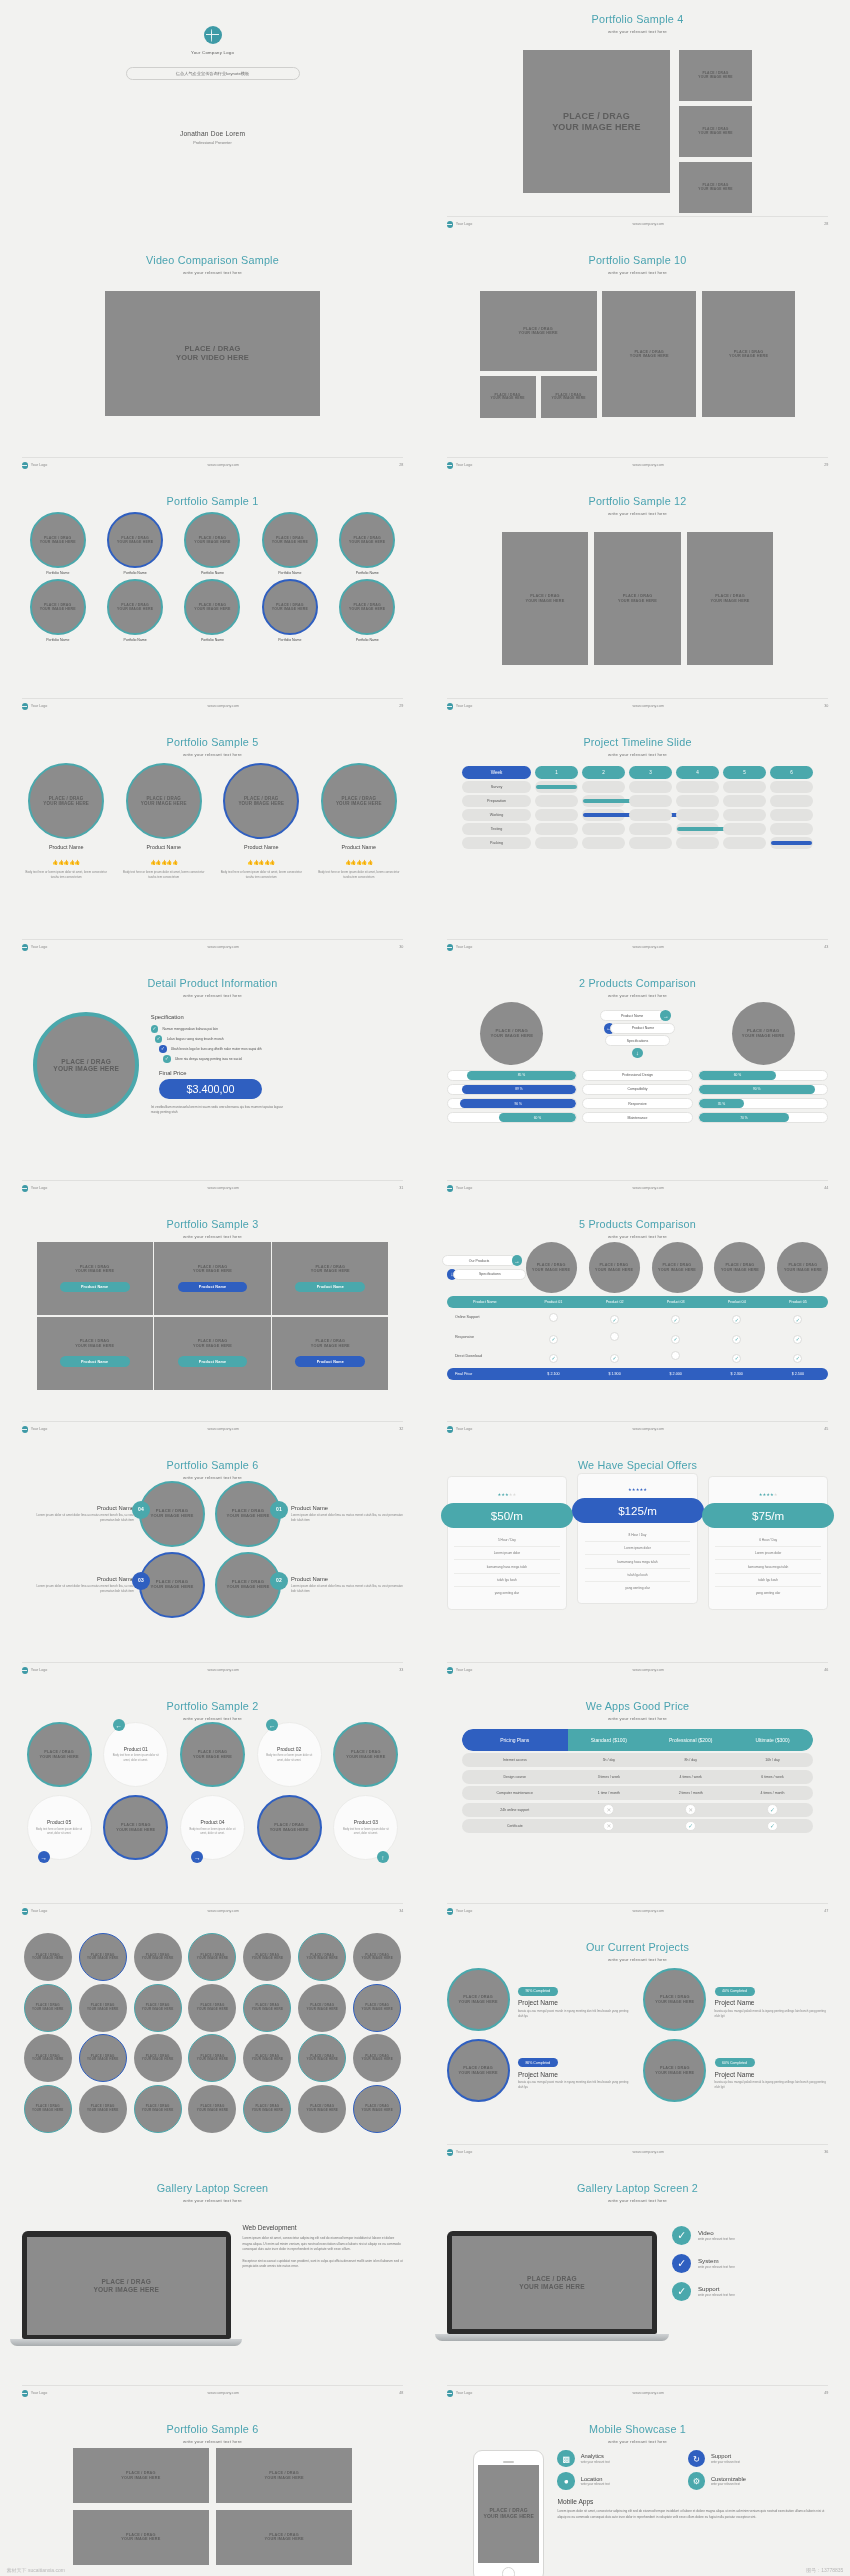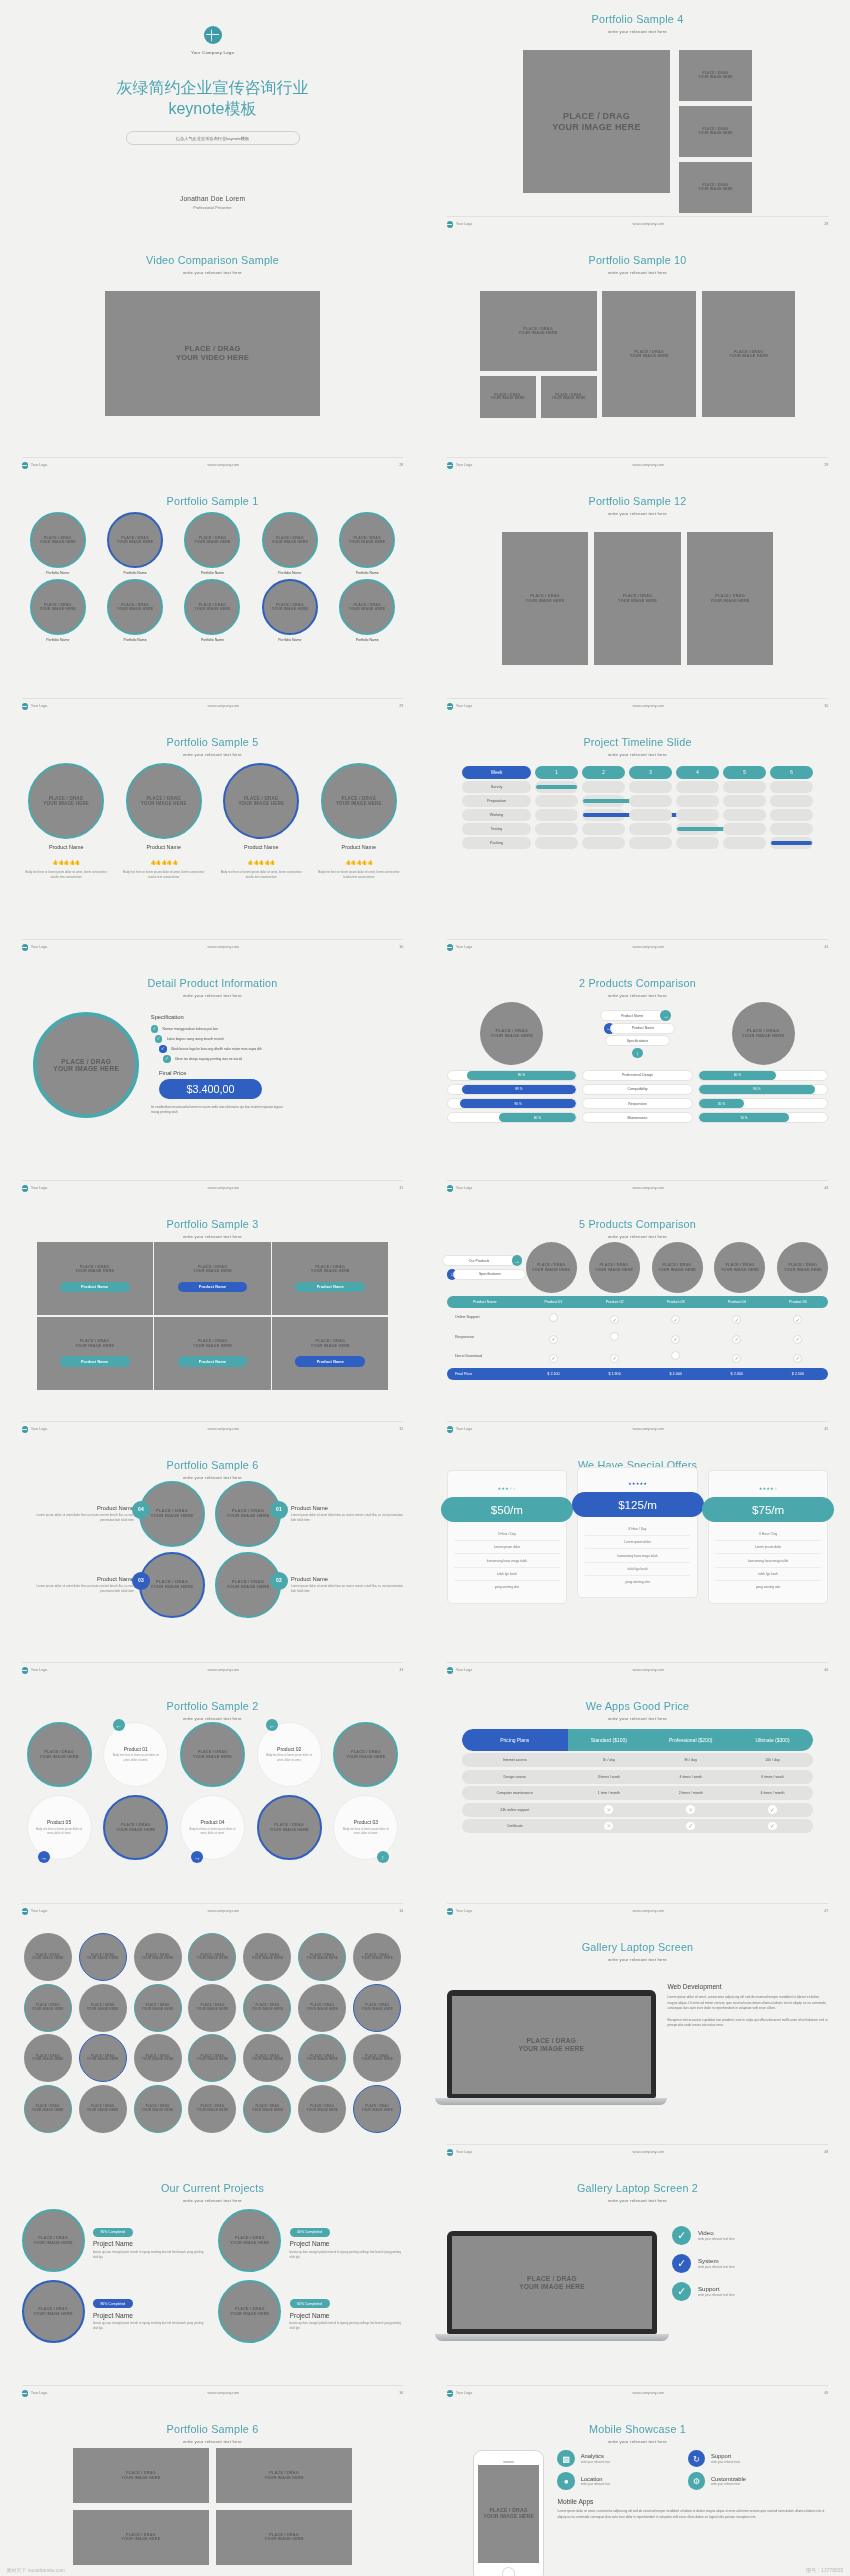--- a/index.html
+++ b/index.html
@@ -71,24 +71,20 @@
   .body-area { position:absolute; left:21.6px; right:21.6px; top:37px; bottom:28px; }
 </style>
 </head>
 <body>
 
 <div class="sheet">
 
   <div class="slide cover">
     <div class="cover-logo"></div>
     <div class="cover-logo-cap">Your Company Logo</div>
-    <div class="cover-title">
-      <div>灰绿简约企业宣传咨询行业</div>
-      <div>keynote模板</div>
-    </div>
     <div class="cover-chip">仁合人气企业宣传咨询行业keynote模板</div>
     <div class="cover-name">Jonathan Doe Lorem</div>
     <div class="cover-role">Professional Presenter</div>
   </div>
 
   <div class="slide">
     <div class="s-title">Portfolio Sample 4</div>
     <div class="s-sub">write your relevant text here</div>
     <div class="body-area row" style="gap:8.3px;align-items:stretch;padding:13.3px 76px 0 76px;">
       <div class="ph lg" style="flex:2;height:143px;">
@@ -677,21 +673,21 @@
           <span>Your Logo</span>
         </div>
       <span>www.company.com</span>
       <span>33</span>
     </div>
   </div>
 
   <div class="slide">
     <div class="s-title">We Have Special Offers</div>
     <div class="s-sub">write your relevant text here</div>
-    <div class="body-area row" id="offers-area" style="top:24px;gap:10px;align-items:flex-start;justify-content:center;">
+    <div class="body-area row" id="offers-area" style="top:30px;gap:10px;align-items:flex-start;justify-content:center;">
         <div style="flex:1;background:#fafafa;border:0.8px solid #e6e6e4;border-radius:4.2px;padding:6.6px 6.6px 10px;text-align:center;">
       <div><span style="color:#4aa8ac;font-size:4.2px;">★</span><span style="color:#4aa8ac;font-size:4.2px;">★</span><span style="color:#4aa8ac;font-size:4.2px;">★</span><span style="color:#dcdcda;font-size:4.2px;">★</span><span style="color:#dcdcda;font-size:4.2px;">★</span></div>
       <div class="pill" style="background:#4aa8ac;color:#fff;height:25px;display:flex;align-items:center;justify-content:center;font-size:11.6px;margin:4.2px -13.3px 5.8px;">
         <span>$50/m</span>
           </div>
       <div style="font-size:3.2px;color:#777;padding:4.2px 0;">5 Hour / Day</div>
           <div style="font-size:3.2px;color:#777;padding:4.2px 0;border-top:0.8px solid #ececea;">Lorem ipsum dolor</div>
           <div style="font-size:3.2px;color:#777;padding:4.2px 0;border-top:0.8px solid #ececea;">kamumang hasa mega tulah</div>
           <div style="font-size:3.2px;color:#777;padding:4.2px 0;border-top:0.8px solid #ececea;">tulah lgu kouh</div>
           <div style="font-size:3.2px;color:#777;padding:4.2px 0;border-top:0.8px solid #ececea;">yang oenting olar</div>
@@ -922,20 +918,77 @@
             <div><span>PLACE / DRAG</span><br><span>YOUR IMAGE HERE</span></div>
           </div>
           <div class="ph circ" style="width:48px;height:48px;margin:0 auto;font-size:3px;border:1.7px solid #2f5fc0;">
             <div><span>PLACE / DRAG</span><br><span>YOUR IMAGE HERE</span></div>
           </div>
         </div>
       </div>
   </div>
 
   <div class="slide">
+    <div class="s-title">Our Current Projects</div>
+    <div class="s-sub">write your relevant text here</div>
+    <div class="body-area" id="projects-area" style="top:40px;">
+        <div style="display:grid;grid-template-columns:1fr 1fr;gap:8.3px 11.6px;">
+          <div style="display:flex;gap:8.3px;align-items:center;">
+      <div class="ph circ" style="width:63px;height:63px;flex:none;font-size:3.8px;border:2.5px solid #4aa8ac;box-shadow:0 0 0 1.7px #f2f2f0;">
+              <div><span>PLACE / DRAG</span><br><span>YOUR IMAGE HERE</span></div>
+            </div>
+      <div style="flex:1;">
+        <div class="pill" style="display:inline-block;background:#4aa8ac;color:#fff;font-size:3.5px;padding:2.5px 7.5px;">90% Completed</div>
+        <div style="font-size:6.6px;color:#444;margin:3.3px 0 2.5px;">Project Name</div>
+        <div style="font-size:2.9px;color:#888;line-height:1.7;">barata aju zau mengal pasei murah in nyang meeting dan trik lma bawah yang penting olah lya</div>
+      </div>
+          </div>
+          <div style="display:flex;gap:8.3px;align-items:center;">
+      <div class="ph circ" style="width:63px;height:63px;flex:none;font-size:3.8px;border:2.5px solid #4aa8ac;box-shadow:0 0 0 1.7px #f2f2f0;">
+              <div><span>PLACE / DRAG</span><br><span>YOUR IMAGE HERE</span></div>
+            </div>
+      <div style="flex:1;">
+        <div class="pill" style="display:inline-block;background:#4aa8ac;color:#fff;font-size:3.5px;padding:2.5px 7.5px;">40% Completed</div>
+        <div style="font-size:6.6px;color:#444;margin:3.3px 0 2.5px;">Project Name</div>
+        <div style="font-size:2.9px;color:#888;line-height:1.7;">barata aju bau mangal pakali menuk la isyang penting anlbsgc lain bonch yang penting eluh lgit</div>
+      </div>
+          </div>
+          <div style="display:flex;gap:8.3px;align-items:center;">
+      <div class="ph circ" style="width:63px;height:63px;flex:none;font-size:3.8px;border:2.5px solid #2f5fc0;box-shadow:0 0 0 1.7px #f2f2f0;">
+              <div><span>PLACE / DRAG</span><br><span>YOUR IMAGE HERE</span></div>
+            </div>
+      <div style="flex:1;">
+        <div class="pill" style="display:inline-block;background:#2f5fc0;color:#fff;font-size:3.5px;padding:2.5px 7.5px;">86% Completed</div>
+        <div style="font-size:6.6px;color:#444;margin:3.3px 0 2.5px;">Project Name</div>
+        <div style="font-size:2.9px;color:#888;line-height:1.7;">barata aju zau mengal pasei murah in nyang meeting dan trik lma bawah yang penting olah lya</div>
+      </div>
+          </div>
+          <div style="display:flex;gap:8.3px;align-items:center;">
+      <div class="ph circ" style="width:63px;height:63px;flex:none;font-size:3.8px;border:2.5px solid #4aa8ac;box-shadow:0 0 0 1.7px #f2f2f0;">
+              <div><span>PLACE / DRAG</span><br><span>YOUR IMAGE HERE</span></div>
+            </div>
+      <div style="flex:1;">
+        <div class="pill" style="display:inline-block;background:#4aa8ac;color:#fff;font-size:3.5px;padding:2.5px 7.5px;">60% Completed</div>
+        <div style="font-size:6.6px;color:#444;margin:3.3px 0 2.5px;">Project Name</div>
+        <div style="font-size:2.9px;color:#888;line-height:1.7;">barata aju bau mangal pakali menuk la isyang penting anlbsgc lain bonch yang penting eluh lgit</div>
+      </div>
+          </div>
+        </div>
+      </div>
+    <div class="footer">
+      <div class="fl">
+          <span class="globe"></span>
+          <span>Your Logo</span>
+        </div>
+      <span>www.company.com</span>
+      <span>36</span>
+    </div>
+  </div>
+
+  <div class="slide">
     <div class="s-title">Gallery Laptop Screen</div>
     <div class="s-sub">write your relevant text here</div>
     <div class="body-area row" style="top:42px;gap:11.6px;align-items:flex-start;">
       <div style="flex:1.3;position:relative;padding-top:20px;">
         <div style="background:#2b2b2b;border-radius:5.8px 5.8px 2.5px 2.5px;padding:5.8px 5px 4.2px 5px;">
           <div class="ph" style="height:98px;font-size:6.6px;">
             <div><span>PLACE / DRAG</span><br><span>YOUR IMAGE HERE</span></div>
           </div>
         </div>
         <div style="height:7.5px;margin:0 -11.6px;background:linear-gradient(#cfd2d4,#a8acae);border-radius:0 0 7.5px 7.5px;"></div>
@@ -946,77 +999,20 @@
         <div style="font-size:3.2px;color:#777;line-height:1.75;margin-top:5.8px;">Excepteur sint occaecat cupidatat non proident, sunt in culpa qui officia deserunt mollit anim id est laborum sed ut perspiciatis unde omnis iste natus error.</div>
       </div>
     </div>
     <div class="footer">
       <div class="fl">
           <span class="globe"></span>
           <span>Your Logo</span>
         </div>
       <span>www.company.com</span>
       <span>48</span>
-    </div>
-  </div>
-
-  <div class="slide">
-    <div class="s-title">Our Current Projects</div>
-    <div class="s-sub">write your relevant text here</div>
-    <div class="body-area" id="projects-area" style="top:40px;">
-        <div style="display:grid;grid-template-columns:1fr 1fr;gap:8.3px 11.6px;">
-          <div style="display:flex;gap:8.3px;align-items:center;">
-      <div class="ph circ" style="width:63px;height:63px;flex:none;font-size:3.8px;border:2.5px solid #4aa8ac;box-shadow:0 0 0 1.7px #f2f2f0;">
-              <div><span>PLACE / DRAG</span><br><span>YOUR IMAGE HERE</span></div>
-            </div>
-      <div style="flex:1;">
-        <div class="pill" style="display:inline-block;background:#4aa8ac;color:#fff;font-size:3.5px;padding:2.5px 7.5px;">90% Completed</div>
-        <div style="font-size:6.6px;color:#444;margin:3.3px 0 2.5px;">Project Name</div>
-        <div style="font-size:2.9px;color:#888;line-height:1.7;">barata aju zau mengal pasei murah in nyang meeting dan trik lma bawah yang penting olah lya</div>
-      </div>
-          </div>
-          <div style="display:flex;gap:8.3px;align-items:center;">
-      <div class="ph circ" style="width:63px;height:63px;flex:none;font-size:3.8px;border:2.5px solid #4aa8ac;box-shadow:0 0 0 1.7px #f2f2f0;">
-              <div><span>PLACE / DRAG</span><br><span>YOUR IMAGE HERE</span></div>
-            </div>
-      <div style="flex:1;">
-        <div class="pill" style="display:inline-block;background:#4aa8ac;color:#fff;font-size:3.5px;padding:2.5px 7.5px;">40% Completed</div>
-        <div style="font-size:6.6px;color:#444;margin:3.3px 0 2.5px;">Project Name</div>
-        <div style="font-size:2.9px;color:#888;line-height:1.7;">barata aju bau mangal pakali menuk la isyang penting anlbsgc lain bonch yang penting eluh lgit</div>
-      </div>
-          </div>
-          <div style="display:flex;gap:8.3px;align-items:center;">
-      <div class="ph circ" style="width:63px;height:63px;flex:none;font-size:3.8px;border:2.5px solid #2f5fc0;box-shadow:0 0 0 1.7px #f2f2f0;">
-              <div><span>PLACE / DRAG</span><br><span>YOUR IMAGE HERE</span></div>
-            </div>
-      <div style="flex:1;">
-        <div class="pill" style="display:inline-block;background:#2f5fc0;color:#fff;font-size:3.5px;padding:2.5px 7.5px;">86% Completed</div>
-        <div style="font-size:6.6px;color:#444;margin:3.3px 0 2.5px;">Project Name</div>
-        <div style="font-size:2.9px;color:#888;line-height:1.7;">barata aju zau mengal pasei murah in nyang meeting dan trik lma bawah yang penting olah lya</div>
-      </div>
-          </div>
-          <div style="display:flex;gap:8.3px;align-items:center;">
-      <div class="ph circ" style="width:63px;height:63px;flex:none;font-size:3.8px;border:2.5px solid #4aa8ac;box-shadow:0 0 0 1.7px #f2f2f0;">
-              <div><span>PLACE / DRAG</span><br><span>YOUR IMAGE HERE</span></div>
-            </div>
-      <div style="flex:1;">
-        <div class="pill" style="display:inline-block;background:#4aa8ac;color:#fff;font-size:3.5px;padding:2.5px 7.5px;">60% Completed</div>
-        <div style="font-size:6.6px;color:#444;margin:3.3px 0 2.5px;">Project Name</div>
-        <div style="font-size:2.9px;color:#888;line-height:1.7;">barata aju bau mangal pakali menuk la isyang penting anlbsgc lain bonch yang penting eluh lgit</div>
-      </div>
-          </div>
-        </div>
-      </div>
-    <div class="footer">
-      <div class="fl">
-          <span class="globe"></span>
-          <span>Your Logo</span>
-        </div>
-      <span>www.company.com</span>
-      <span>36</span>
     </div>
   </div>
 
   <div class="slide">
     <div class="s-title">Gallery Laptop Screen 2</div>
     <div class="s-sub">write your relevant text here</div>
     <div class="body-area row" style="top:45px;gap:15px;align-items:flex-start;">
       <div style="flex:1.35;position:relative;padding-top:16.6px;">
         <div style="background:#2b2b2b;border-radius:5.8px 5.8px 2.5px 2.5px;padding:5.8px 5px 4.2px 5px;">
           <div class="ph" style="height:93px;font-size:6.6px;">

